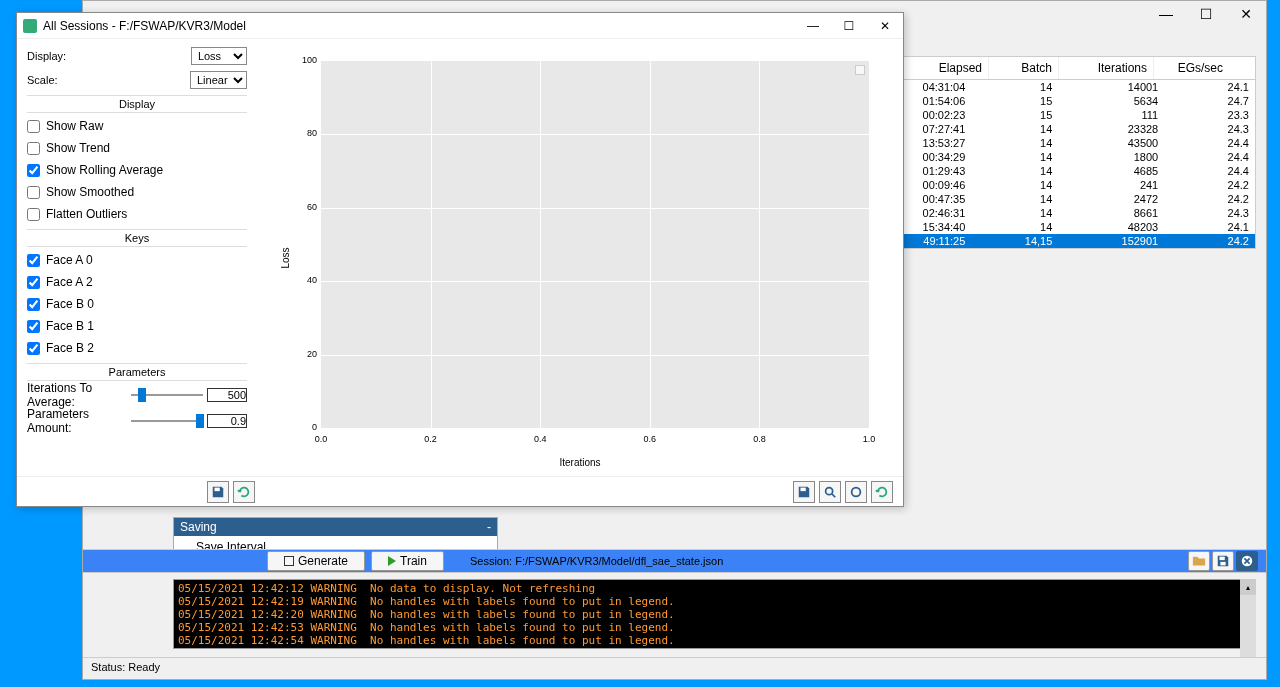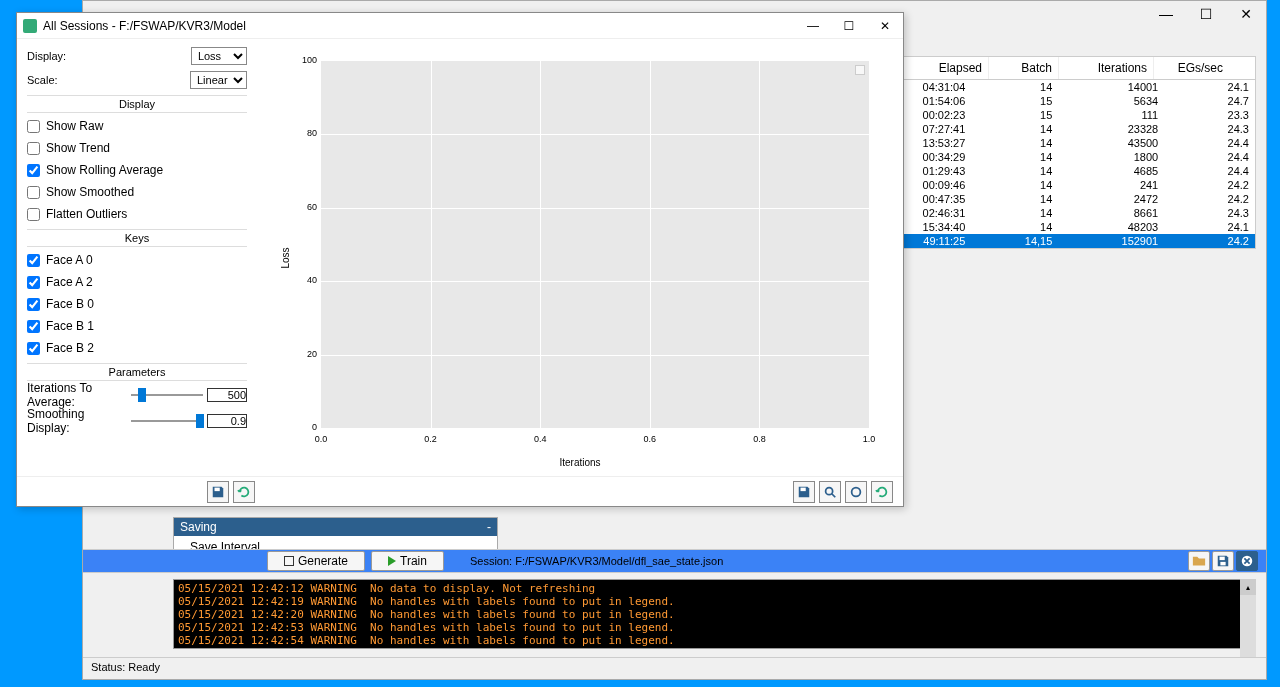--- a/index.html
+++ b/index.html
@@ -17,21 +17,21 @@
 .th3 { width: 95px; }
 .th4 { width: 75px; border-right: none; }
 .table-body { border: 1px solid #ccc; border-top: none; background: #fff; }
 .tr { display: flex; gap: 31px; }
 .tr.selected { background: #0078d7; color: #fff; }
 .td { padding: 1px 6px; text-align: right; font-size: 11px; }
 .scroll-handle { position: absolute; right: 10px; top: 55px; width: 15px; height: 20px; background: #ccc; }
 
 .saving-panel { position: absolute; left: 90px; top: 516px; width: 325px; background: #fff; border: 1px solid #aaa; }
 .saving-header { background: #2c5f8d; color: #fff; padding: 2px 6px; display: flex; justify-content: space-between; align-items: center; font-size: 11px; }
-.saving-row { padding: 4px 16px; display: flex; justify-content: space-between; font-size: 11px; overflow: hidden; max-height: 16px; }
+.saving-row { padding: 4px 22px; display: flex; justify-content: space-between; font-size: 11px; overflow: hidden; max-height: 16px; }
 
 .toolbar-bottom { position: absolute; left: 0; top: 548px; right: 0; height: 24px; border-top: 1px solid #ccc; border-bottom: 1px solid #ccc; display: flex; align-items: center; padding: 0 8px; gap: 6px; background: #3b82f6; }
 .btn { display: inline-flex; align-items: center; gap: 4px; padding: 2px 16px; border: 1px solid #999; background: #f6f6f6; border-radius: 2px; }
 .btn .gen-icon { width: 10px; height: 10px; border: 1px solid #333; display: inline-block; }
 .btn .play-icon { width: 0; height: 0; border-left: 8px solid #2a9d2a; border-top: 5px solid transparent; border-bottom: 5px solid transparent; display: inline-block; }
 .session-label { margin-left: 20px; font-size: 11px; }
 .right-icons { margin-left: auto; display: flex; gap: 2px; }
 .icon-btn { width: 22px; height: 20px; border: 1px solid #999; background: #f6f6f6; display: flex; align-items: center; justify-content: center; border-radius: 2px; }
 .icon-btn.blue { background: #2c5f8d; color: #fff; border-color: #2c5f8d; }
 
@@ -303,21 +303,21 @@
 
       <div class="section-title">Parameters</div>
       <div class="slider-row">
         <label>Iterations To Average:</label>
         <div class="track">
             <div class="thumb" style="left:10%"></div>
           </div>
         <input type="text" value="500" style="">
       </div>
       <div class="slider-row">
-        <label>Smoothing Display:</label>
+        <label>Parameters Amount:</label>
         <div class="track">
             <div class="thumb" style="left:90%"></div>
           </div>
         <input type="text" value="0.9" style="">
       </div>
     </div>
 
     <div class="chart-area">
       <div class="chart-wrapper">
         <div class="chart-plot"></div>

